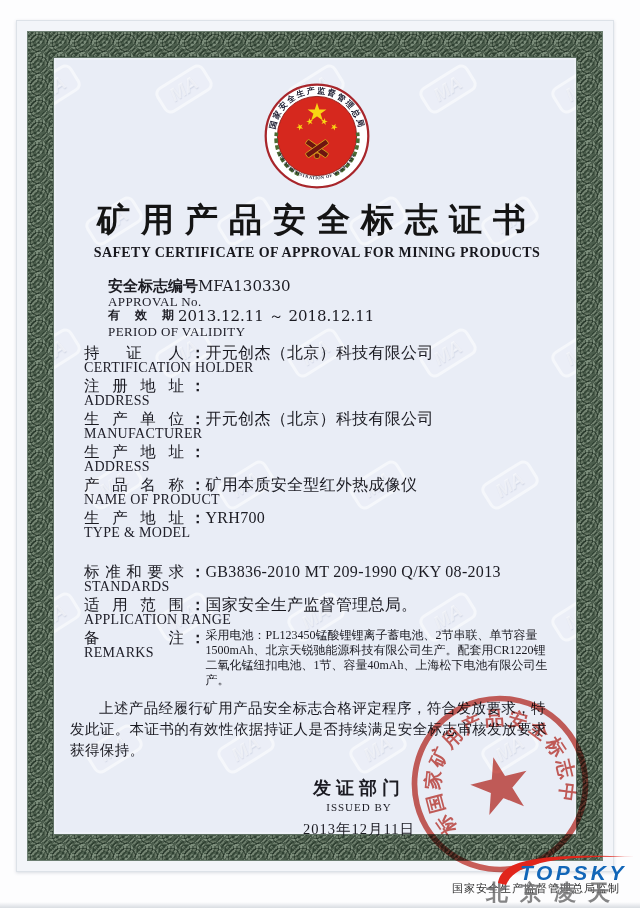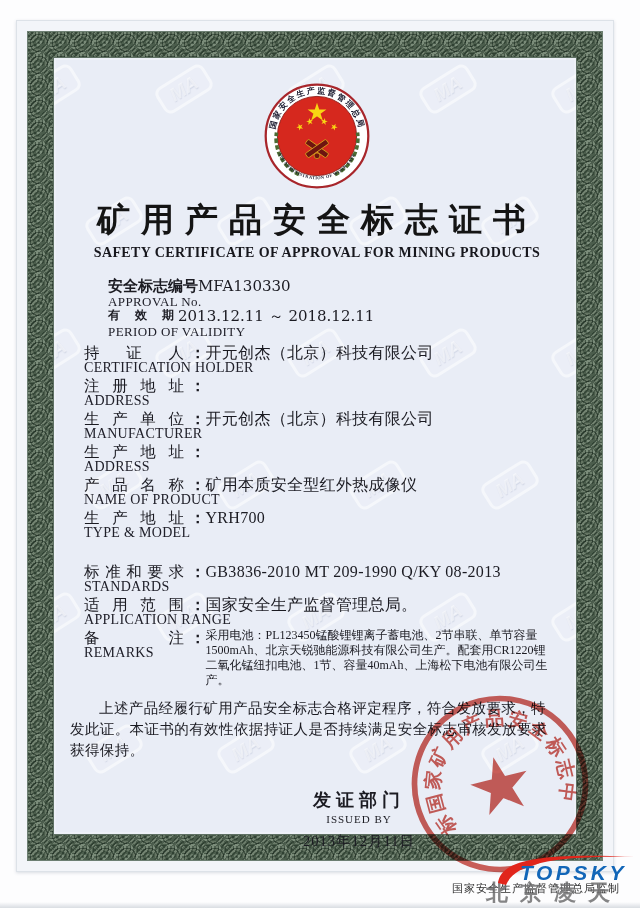--- a/index.html
+++ b/index.html
@@ -52,21 +52,21 @@
   .en { display:block; font-size:14px; line-height:10px; letter-spacing:.3px; color:#20202a;
         white-space:nowrap; }
   .colon { flex:0 0 14px; font-size:15.5px; font-weight:bold; line-height:20px; }
   .val { flex:1; font-size:16px; line-height:20px; letter-spacing:.3px; }
   .row.gap-top { margin-top:24px; }
   .row.small .val { font-size:12px; line-height:15px; letter-spacing:0; }
 
   .statement { margin:10px 0 0 -14px; font-size:14.5px; line-height:21px;
                text-indent:2em; letter-spacing:.4px; }
 
-  .issued { width:max-content; margin:28px 0 0 47%; text-align:center; }
+  .issued { width:max-content; margin:16px 0 0 47%; text-align:center; }
   .issued-zh { font-size:18px; font-weight:bold; letter-spacing:5px; line-height:23px; }
   .issued-en { font-size:11px; letter-spacing:1px; line-height:14px; }
   .issued-date { margin-top:6px; font-size:14.5px; letter-spacing:1px; }
 
   
   .stamp { position:absolute; left:388px; top:668px; width:190px; height:190px;
            transform:rotate(-14deg); mix-blend-mode:multiply; opacity:.92; }
 
   
   .footer-supervised { position:absolute; left:452px; top:881px; font-size:11px;

